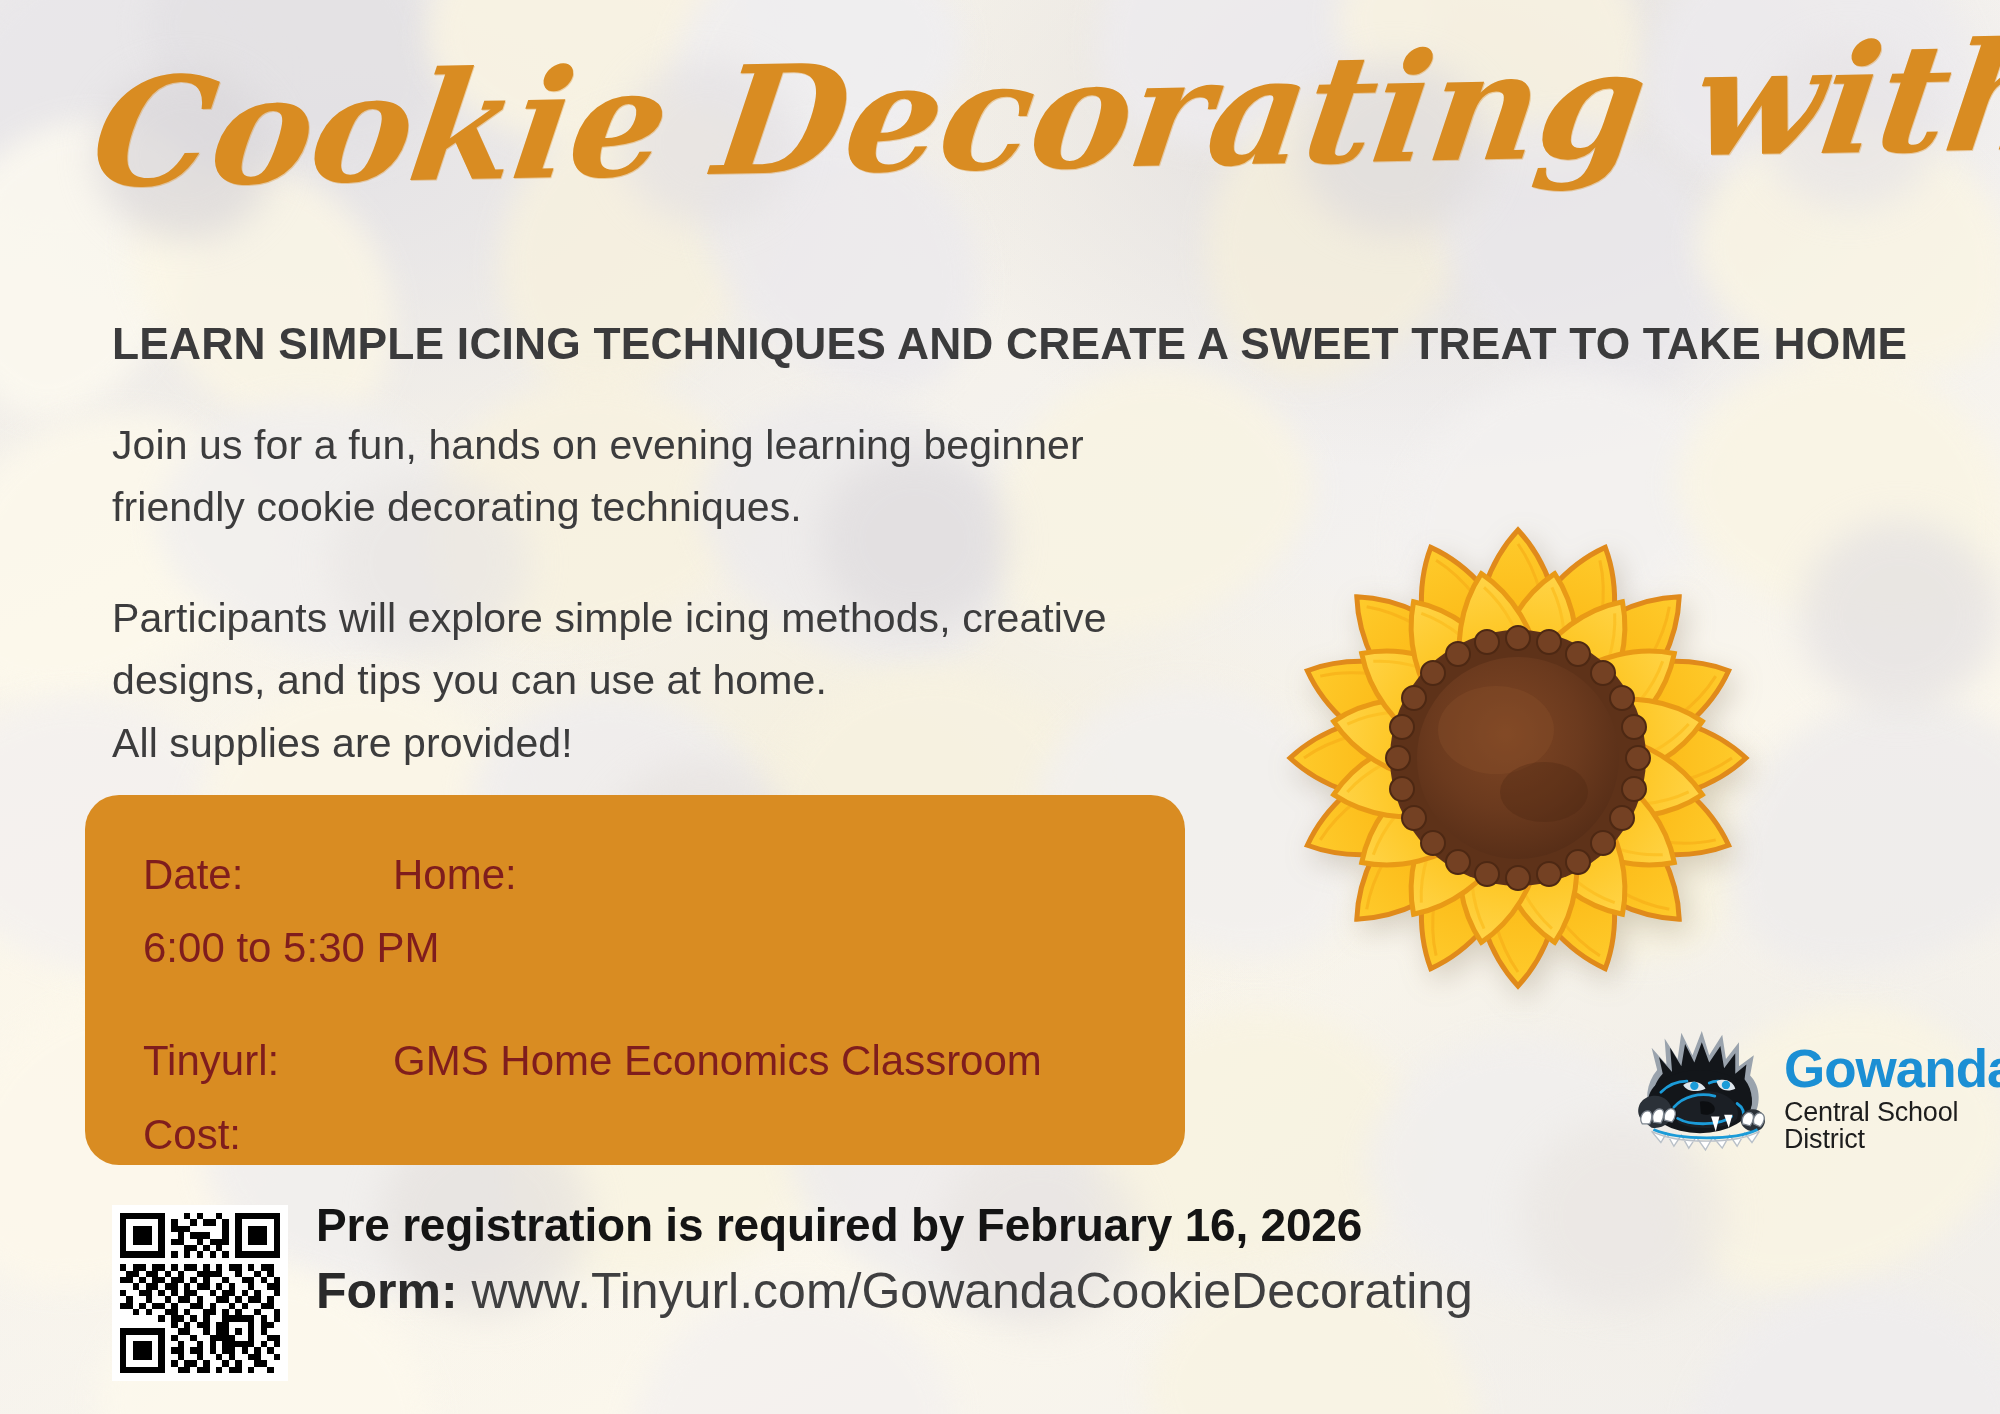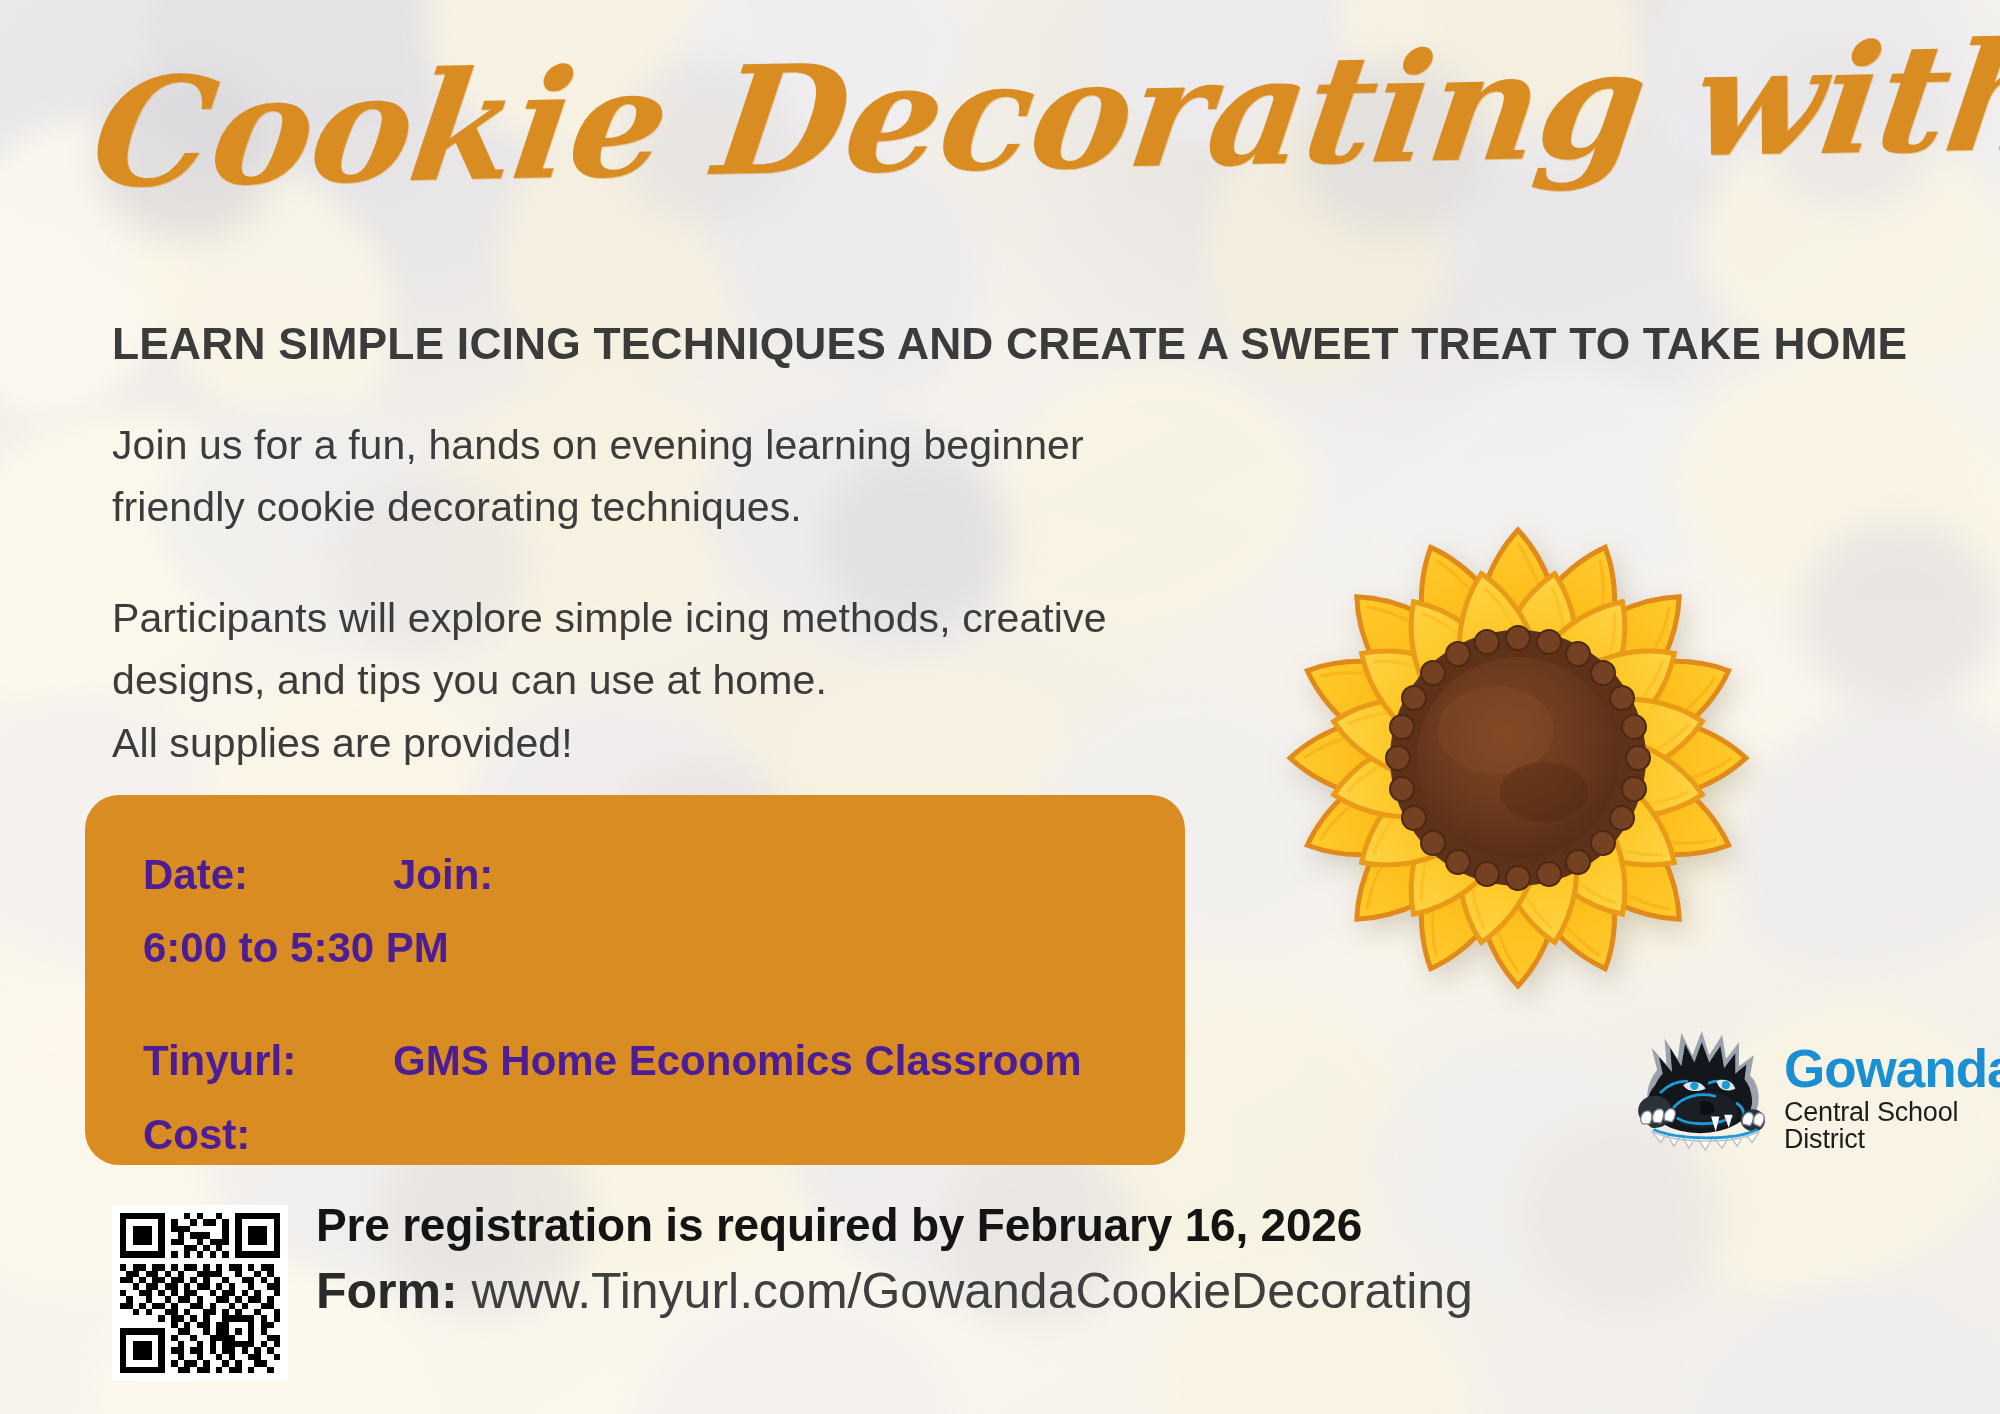--- a/index.html
+++ b/index.html
@@ -103,24 +103,24 @@
     width:1100px; height:370px;
     background:#d98c22;
     border-radius:34px;
   }
   .info-grid {
     position:absolute;
     left:58px; top:46px;
     display:grid;
     grid-template-columns:250px 1fr;
     row-gap:6px;
-    color:#4c1d95;
+    color:#7f1d1d;
     font-size:42px;
     line-height:1.6;
-    font-weight:700;
+    font-weight:400;
   }
   .info-grid .lbl { white-space:nowrap; }
   .info-grid .val { white-space:nowrap; }
   .info-grid .spacer { height:34px; grid-column:1 / -1; }
 
   
   #qr {
     position:absolute;
     left:112px; top:1205px;
     width:176px; height:176px;
@@ -352,21 +352,21 @@
 
   <div class="subtitle">LEARN SIMPLE ICING TECHNIQUES AND CREATE A SWEET TREAT TO TAKE HOME</div>
 
   <div class="para" id="para2" style="white-space:pre-line;">Participants will explore simple icing methods, creative designs, and tips you can use at home.
 All supplies are provided!</div>
   <div class="para" id="para1">Join us for a fun, hands on evening learning beginner friendly cookie decorating techniques.</div>
 
   <div id="info-card">
     <div class="info-grid">
       <span class="lbl">Date:</span>
-      <span class="lbl">Join:</span>
+      <span class="lbl">Home:</span>
       <span class="val">6:00 to 5:30 PM</span>
       <span class="spacer"></span>
       <span class="lbl">Tinyurl:</span>
       <span class="val">GMS Home Economics Classroom</span>
       <span class="lbl">Cost:</span>
     </div>
   </div>
 
   <div id="qr">
     <svg viewBox="0 0 25 25" shape-rendering="crispEdges" aria-hidden="true">

